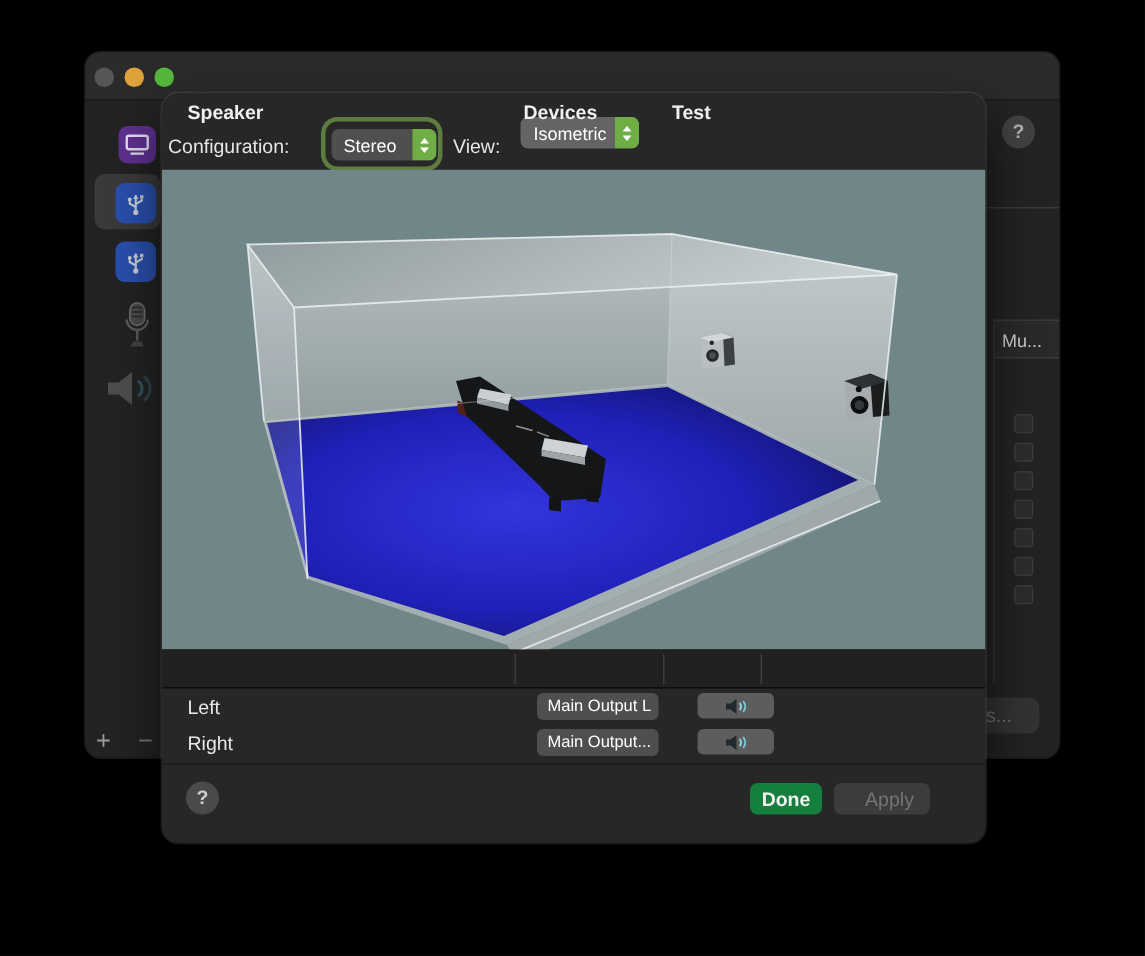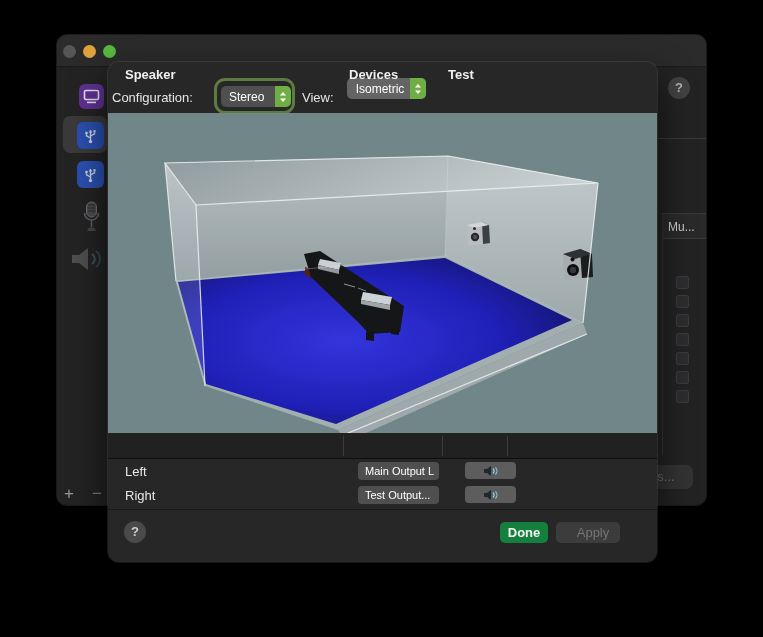--- a/index.html
+++ b/index.html
@@ -272,21 +272,21 @@
     <div class="testbtn" style="top:400px">
       <svg width="17" height="12">
         <path d="M2,4 L5,4 L9,1 L9,11 L5,8 L2,8 Z" fill="#20292d"></path>
         <path d="M11,3.6 a3.2,3.2 0 0 1 0,4.8" fill="none" stroke="#8fd4e6" stroke-width="1.3"></path>
         <path d="M13.4,2.4 a5.2,5.2 0 0 1 0,7.2" fill="none" stroke="#7cc3d6" stroke-width="1.3"></path>
       </svg>
     </div>
 
     <div class="rowlbl" style="left:17px;top:426px">Right</div>
     <div class="rowpp" style="top:424px">
-      <span class="txt">Test Output...</span>
+      <span class="txt">Main Output...</span>
 
     </div>
     <div class="testbtn" style="top:424px">
       <svg width="17" height="12">
         <path d="M2,4 L5,4 L9,1 L9,11 L5,8 L2,8 Z" fill="#20292d"></path>
         <path d="M11,3.6 a3.2,3.2 0 0 1 0,4.8" fill="none" stroke="#8fd4e6" stroke-width="1.3"></path>
         <path d="M13.4,2.4 a5.2,5.2 0 0 1 0,7.2" fill="none" stroke="#7cc3d6" stroke-width="1.3"></path>
       </svg>
     </div>
 

